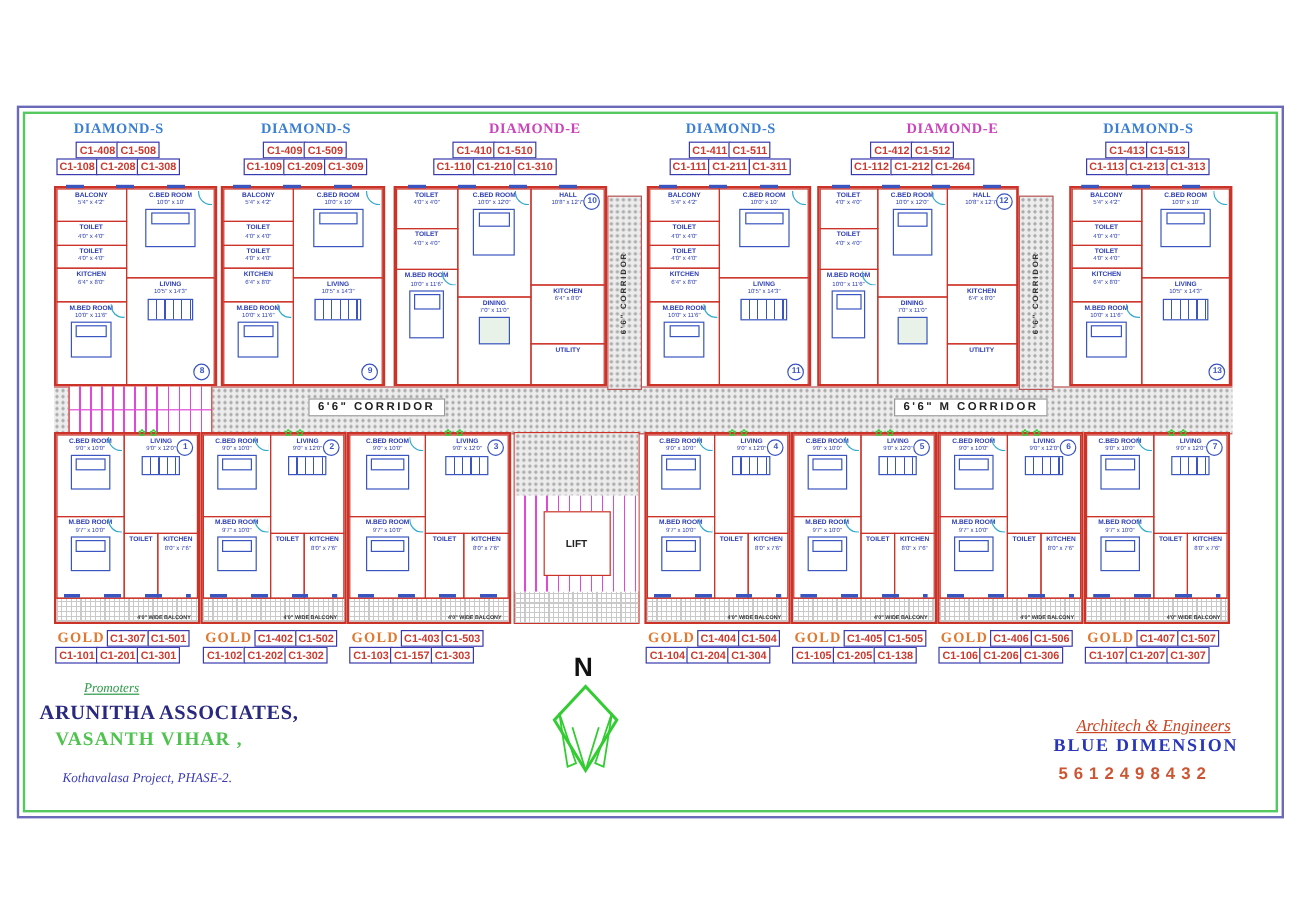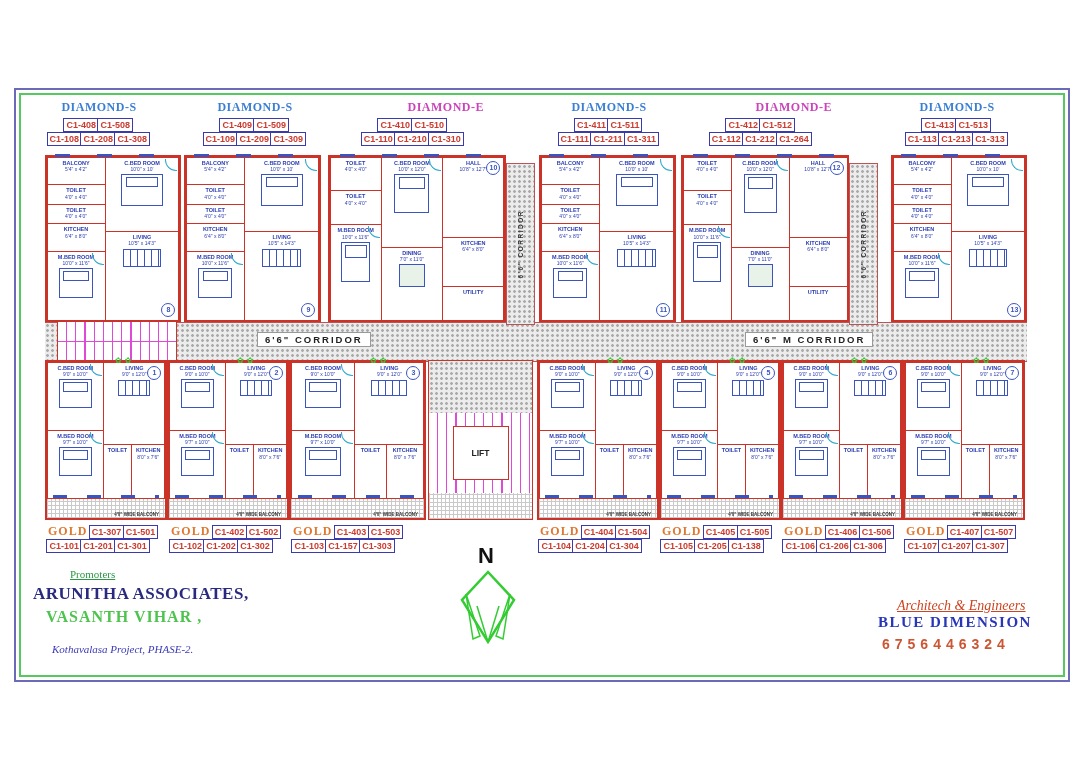--- a/index.html
+++ b/index.html
@@ -70,21 +70,21 @@
   #lift-block{position:absolute;left:428px;top:360px;width:105px;height:160px;border:1.5px solid var(--wall);
     display:flex;flex-direction:column;box-sizing:border-box;}
   #lift-top{height:52px;}
   #lift-mid{flex:1;position:relative;display:flex;align-items:center;justify-content:center;}
   #lift-box{width:54px;height:52px;background:#fff;border:1.6px solid var(--wall);display:flex;
     align-items:center;justify-content:center;font-size:8.5px;font-weight:bold;color:#222;}
   #lift-bot{height:26px;background:repeating-linear-gradient(0deg,#c9c9c9 0 1px,transparent 1px 4px),
     repeating-linear-gradient(90deg,#c9c9c9 0 1px,transparent 1px 4px);}
   
   .ftxt{position:absolute;font-family:"Liberation Serif",serif;white-space:nowrap;}
-  #promoters-h{left:70px;top:568px;font-size:11px;color:#2a9944;text-decoration:underline;}
+  #promoters-h{left:70px;top:568px;font-size:11px;font-style:italic;color:#2a9944;text-decoration:underline;}
   #promoter-name{left:33px;top:584px;font-size:17px;font-weight:bold;color:#29297f;letter-spacing:.5px;}
   #promoter-loc{left:46px;top:608px;font-size:16px;font-weight:bold;color:#4ec44e;letter-spacing:1px;}
   #project-name{left:52px;top:643px;font-size:11px;font-style:italic;color:#3a3ab8;}
   #arch-h{left:897px;top:598px;font-size:14px;font-style:italic;color:#cc4422;text-decoration:underline;}
   #arch-name{left:878px;top:614px;font-size:15px;font-weight:bold;color:#2936b8;letter-spacing:1.5px;}
   #arch-phone{left:882px;top:636px;font-size:14px;font-weight:bold;color:#cc5533;letter-spacing:5px;font-family:"Liberation Sans",sans-serif;}
   #north{position:absolute;left:466px;top:543px;width:40px;text-align:center;font-size:22px;font-weight:bold;color:#111;}
   #compass{position:absolute;left:438px;top:568px;}
   #title{position:absolute;left:340px;top:628px;width:300px;text-align:center;font-family:"Liberation Serif",serif;
     font-size:18px;font-weight:bold;color:#111;text-decoration:underline;letter-spacing:.5px;}
@@ -830,14 +830,14 @@
   <div id="north">N</div>
   <svg id="compass" width="100" height="78" viewBox="0 0 100 78">
     <path d="M50 4 L76 32 L50 74 L24 32 Z" fill="none" stroke="#33cc33" stroke-width="2.5"></path>
     <path d="M50 74 L39 38 M50 74 L61 38" fill="none" stroke="#33cc33" stroke-width="1.5"></path>
     <path d="M28 26 L42 68 L35 71 Z" fill="none" stroke="#33cc33" stroke-width="1.5"></path>
     <path d="M72 26 L58 68 L65 71 Z" fill="none" stroke="#33cc33" stroke-width="1.5"></path>
   </svg>
 
   <div id="arch-h" class="ftxt">Architech &amp; Engineers</div>
   <div id="arch-name" class="ftxt">BLUE DIMENSION</div>
-  <div id="arch-phone" class="ftxt">6756446324</div>
+  <div id="arch-phone" class="ftxt">5612498432</div>
 </div>
 
 </body></html>

